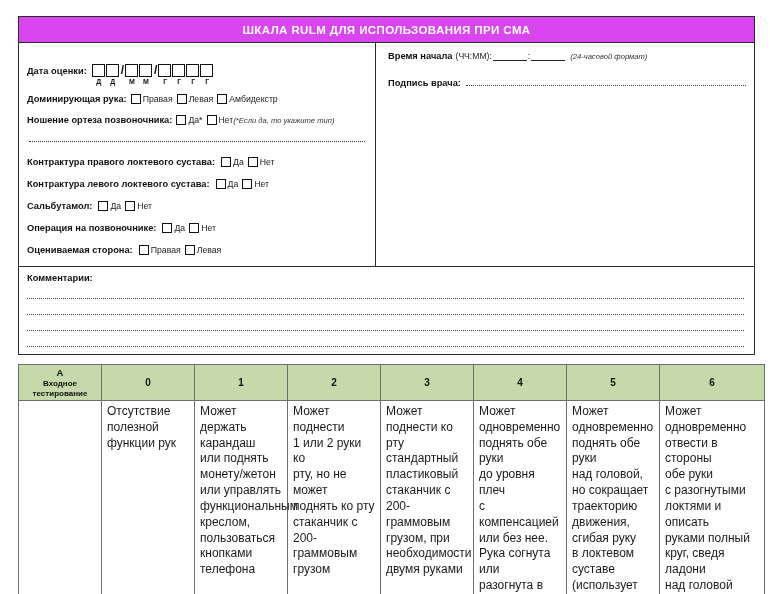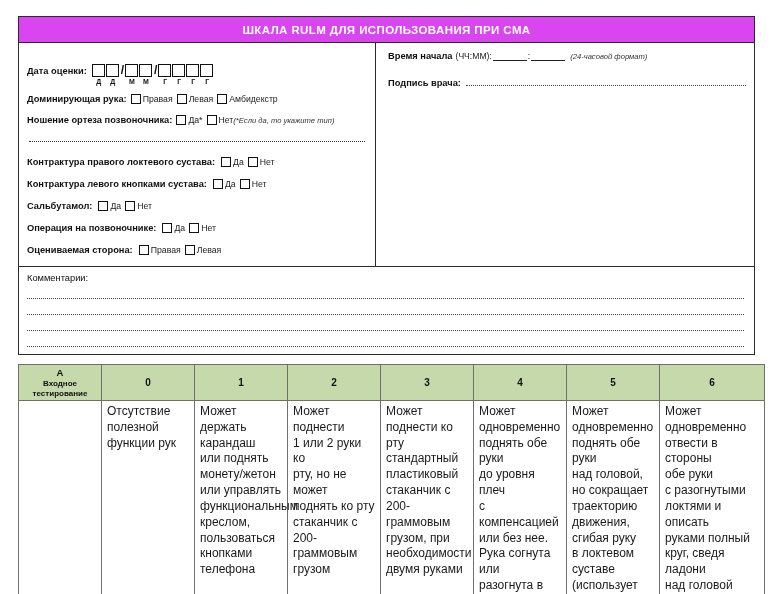--- a/index.html
+++ b/index.html
@@ -150,21 +150,21 @@
 
   
   .comments {
     border: 1px solid #2b2b2b;
     border-top: none;
     height: 88px;
     padding: 6px 10px 0 8px;
   }
   .comments-title {
     font-size: 9.3px;
-    font-weight: normal;
+    font-weight: bold;
     color: #111;
   }
   .cline {
     border-bottom: 1.4px dotted #444;
     height: 1px;
     margin-top: 15px;
   }
 
   
   .score-table {
@@ -282,21 +282,21 @@
 
       <div class="row r-c1">
         <span class="lbl">Контрактура правого локтевого сустава:</span>
         <span class="cbx tight"></span>
         <span class="opt">Да</span>
         <span class="cbx"></span>
         <span class="opt">Нет</span>
       </div>
 
       <div class="row r-c2">
-        <span class="lbl">Контрактура левого кнопками сустава:</span>
+        <span class="lbl">Контрактура левого локтевого сустава:</span>
         <span class="cbx tight"></span>
         <span class="opt">Да</span>
         <span class="cbx"></span>
         <span class="opt">Нет</span>
       </div>
 
       <div class="row r-c3">
         <span class="lbl">Сальбутамол:</span>
         <span class="cbx tight"></span>
         <span class="opt">Да</span>

